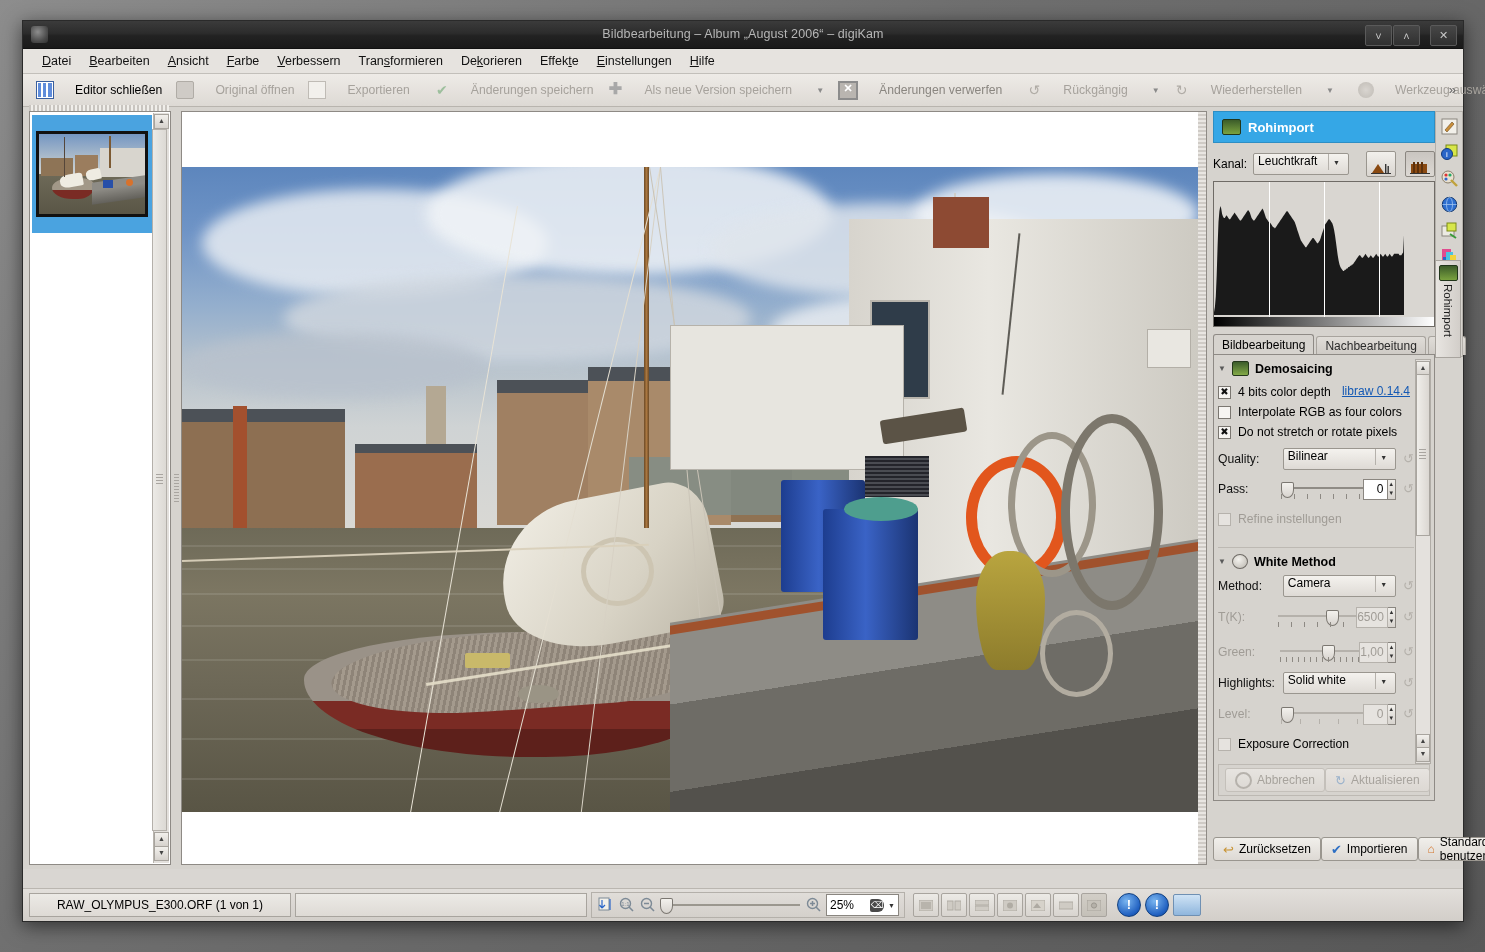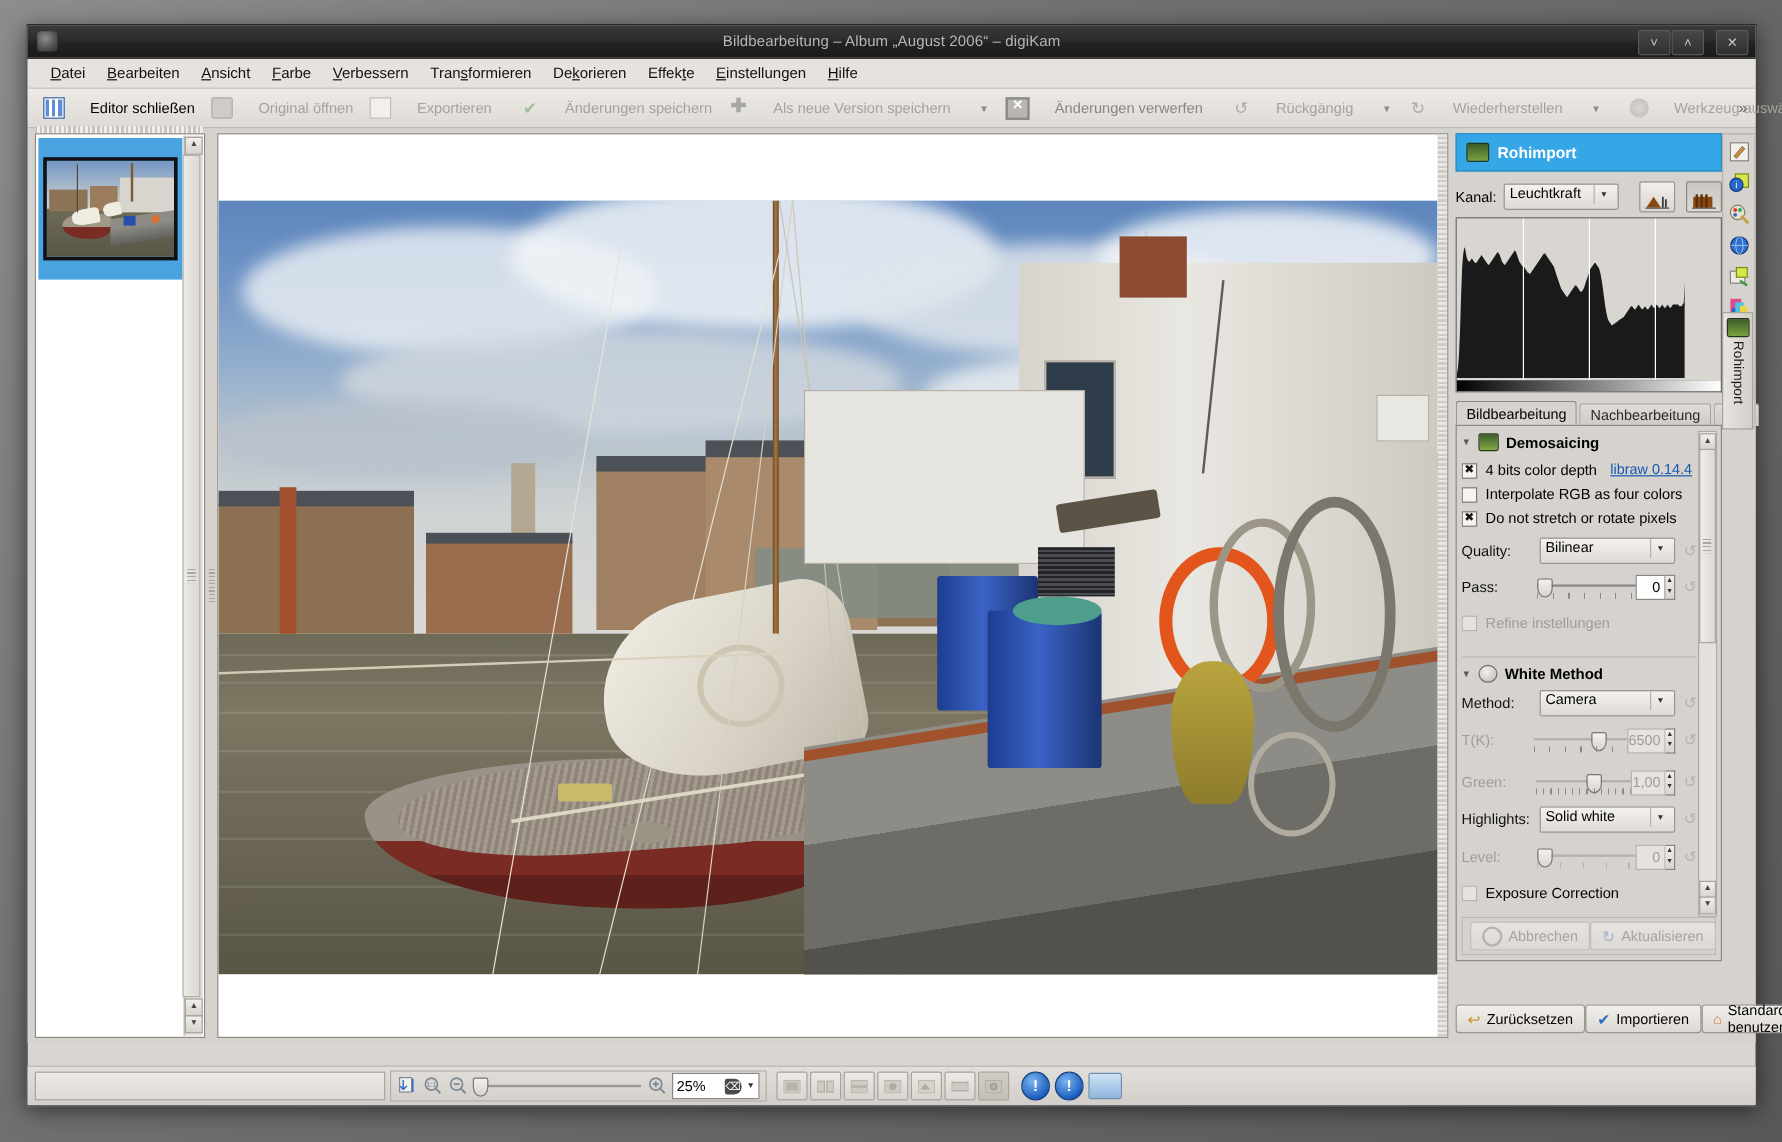--- a/index.html
+++ b/index.html
@@ -697,20 +697,21 @@
       </div>
       <div class="sbtab-active">
         <span style="width:17px;height:14px;background:linear-gradient(to bottom,#3b5c2a,#7aa23f);border:1px solid #21361a;border-radius:2px;display:inline-block;"></span>
         <span class="vlabel">Rohimport</span>
       </div>
     </div>
 
   </div>
 
   <div id="statusbar">
+    <div class="sfield" style="width:260px;">RAW_OLYMPUS_E300.ORF (1 von 1)</div>
     <div class="sfield" style="width:290px;"></div>
     <div class="zoomgroup">
       <span class="zicon">
         <svg width="15" height="15" viewBox="0 0 15 15">
               <rect x="1" y="1" width="10" height="12" fill="#f2f0ea" stroke="#7d8a96"></rect>
               <path d="M4 3 V11 M4 11 L7 8 M4 11 L1.5 8" stroke="#2a66c8" stroke-width="1.2" fill="none"></path>
               <path d="M12 2 V13" stroke="#2a66c8" stroke-width="1.2"></path>
             </svg>
       </span>
       <span class="zicon">

